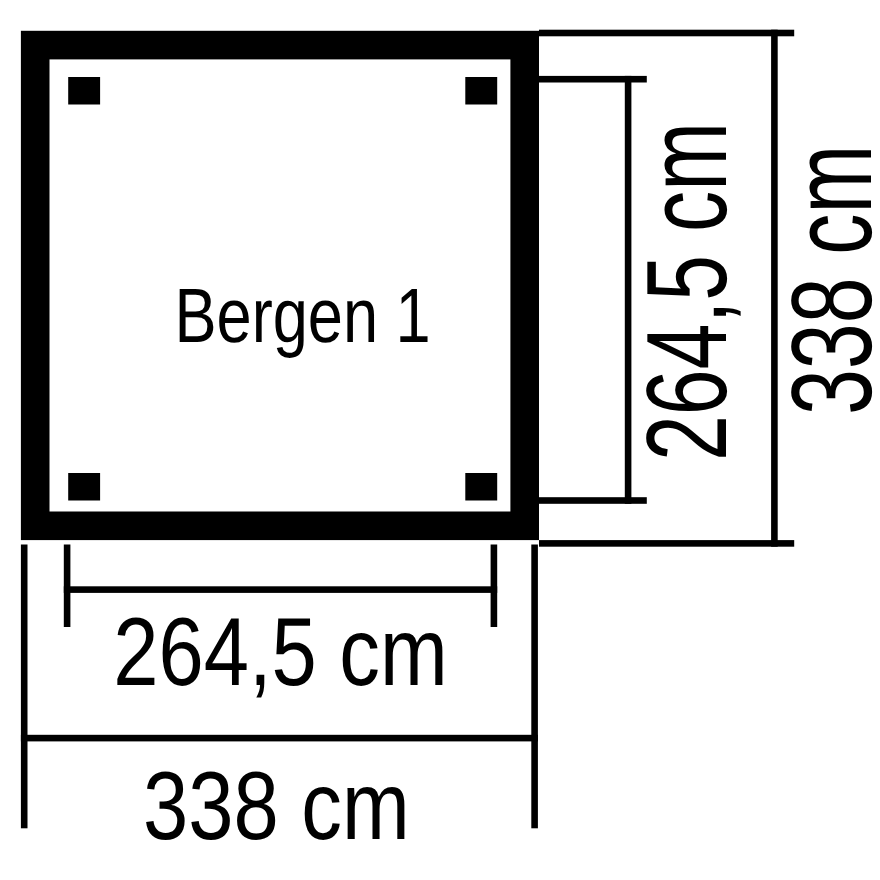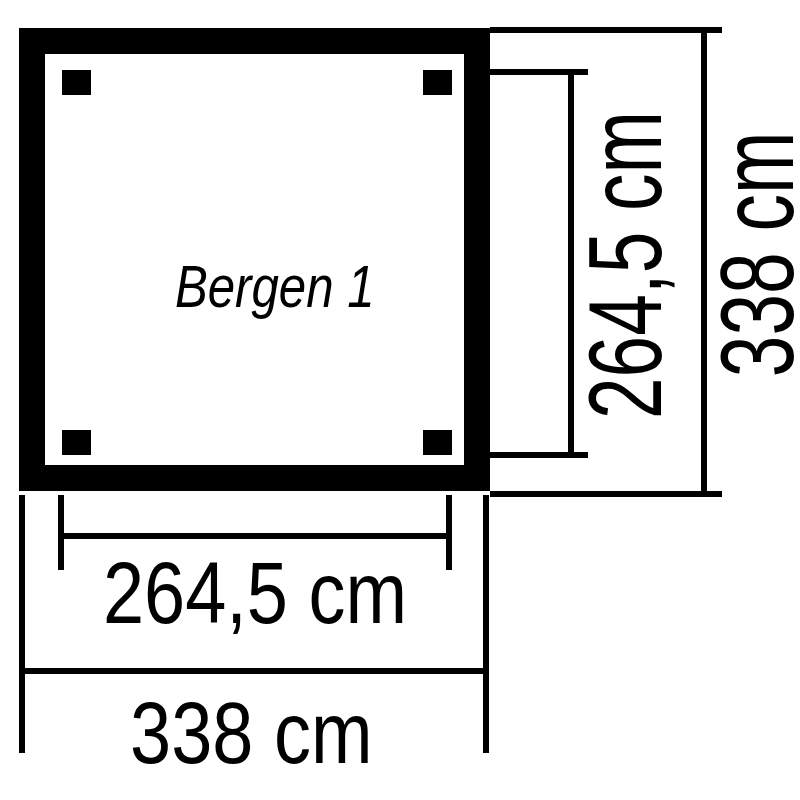--- a/index.html
+++ b/index.html
@@ -50,21 +50,21 @@
   .label-box {
     position: absolute;
     display: flex;
     align-items: center;
     justify-content: center;
     white-space: nowrap;
     line-height: 1;
   }
   .label-box span { display: inline-block; }
 
-  .plan-title { left: 19px; top: 237px; width: 512px; height: 100px; font-size: 60px; font-style: italic; }
+  .plan-title { left: 19px; top: 237px; width: 512px; height: 100px; font-size: 70px; }
   .plan-title span { transform: scaleX(0.82); }
 
   .dim-bottom-inner { left: 55px; top: 548px; width: 400px; height: 90px; font-size: 88px; }
   .dim-bottom-inner span { transform: scaleX(0.84); }
 
   .dim-bottom-outer { left: 51px; top: 688px; width: 400px; height: 90px; font-size: 88px; }
   .dim-bottom-outer span { transform: scaleX(0.84); }
 
   .dim-right-inner { left: 425px; top: 210px; width: 400px; height: 110px; font-size: 104px; transform: rotate(-90deg); }
   .dim-right-inner span { transform: scaleX(0.72); }

